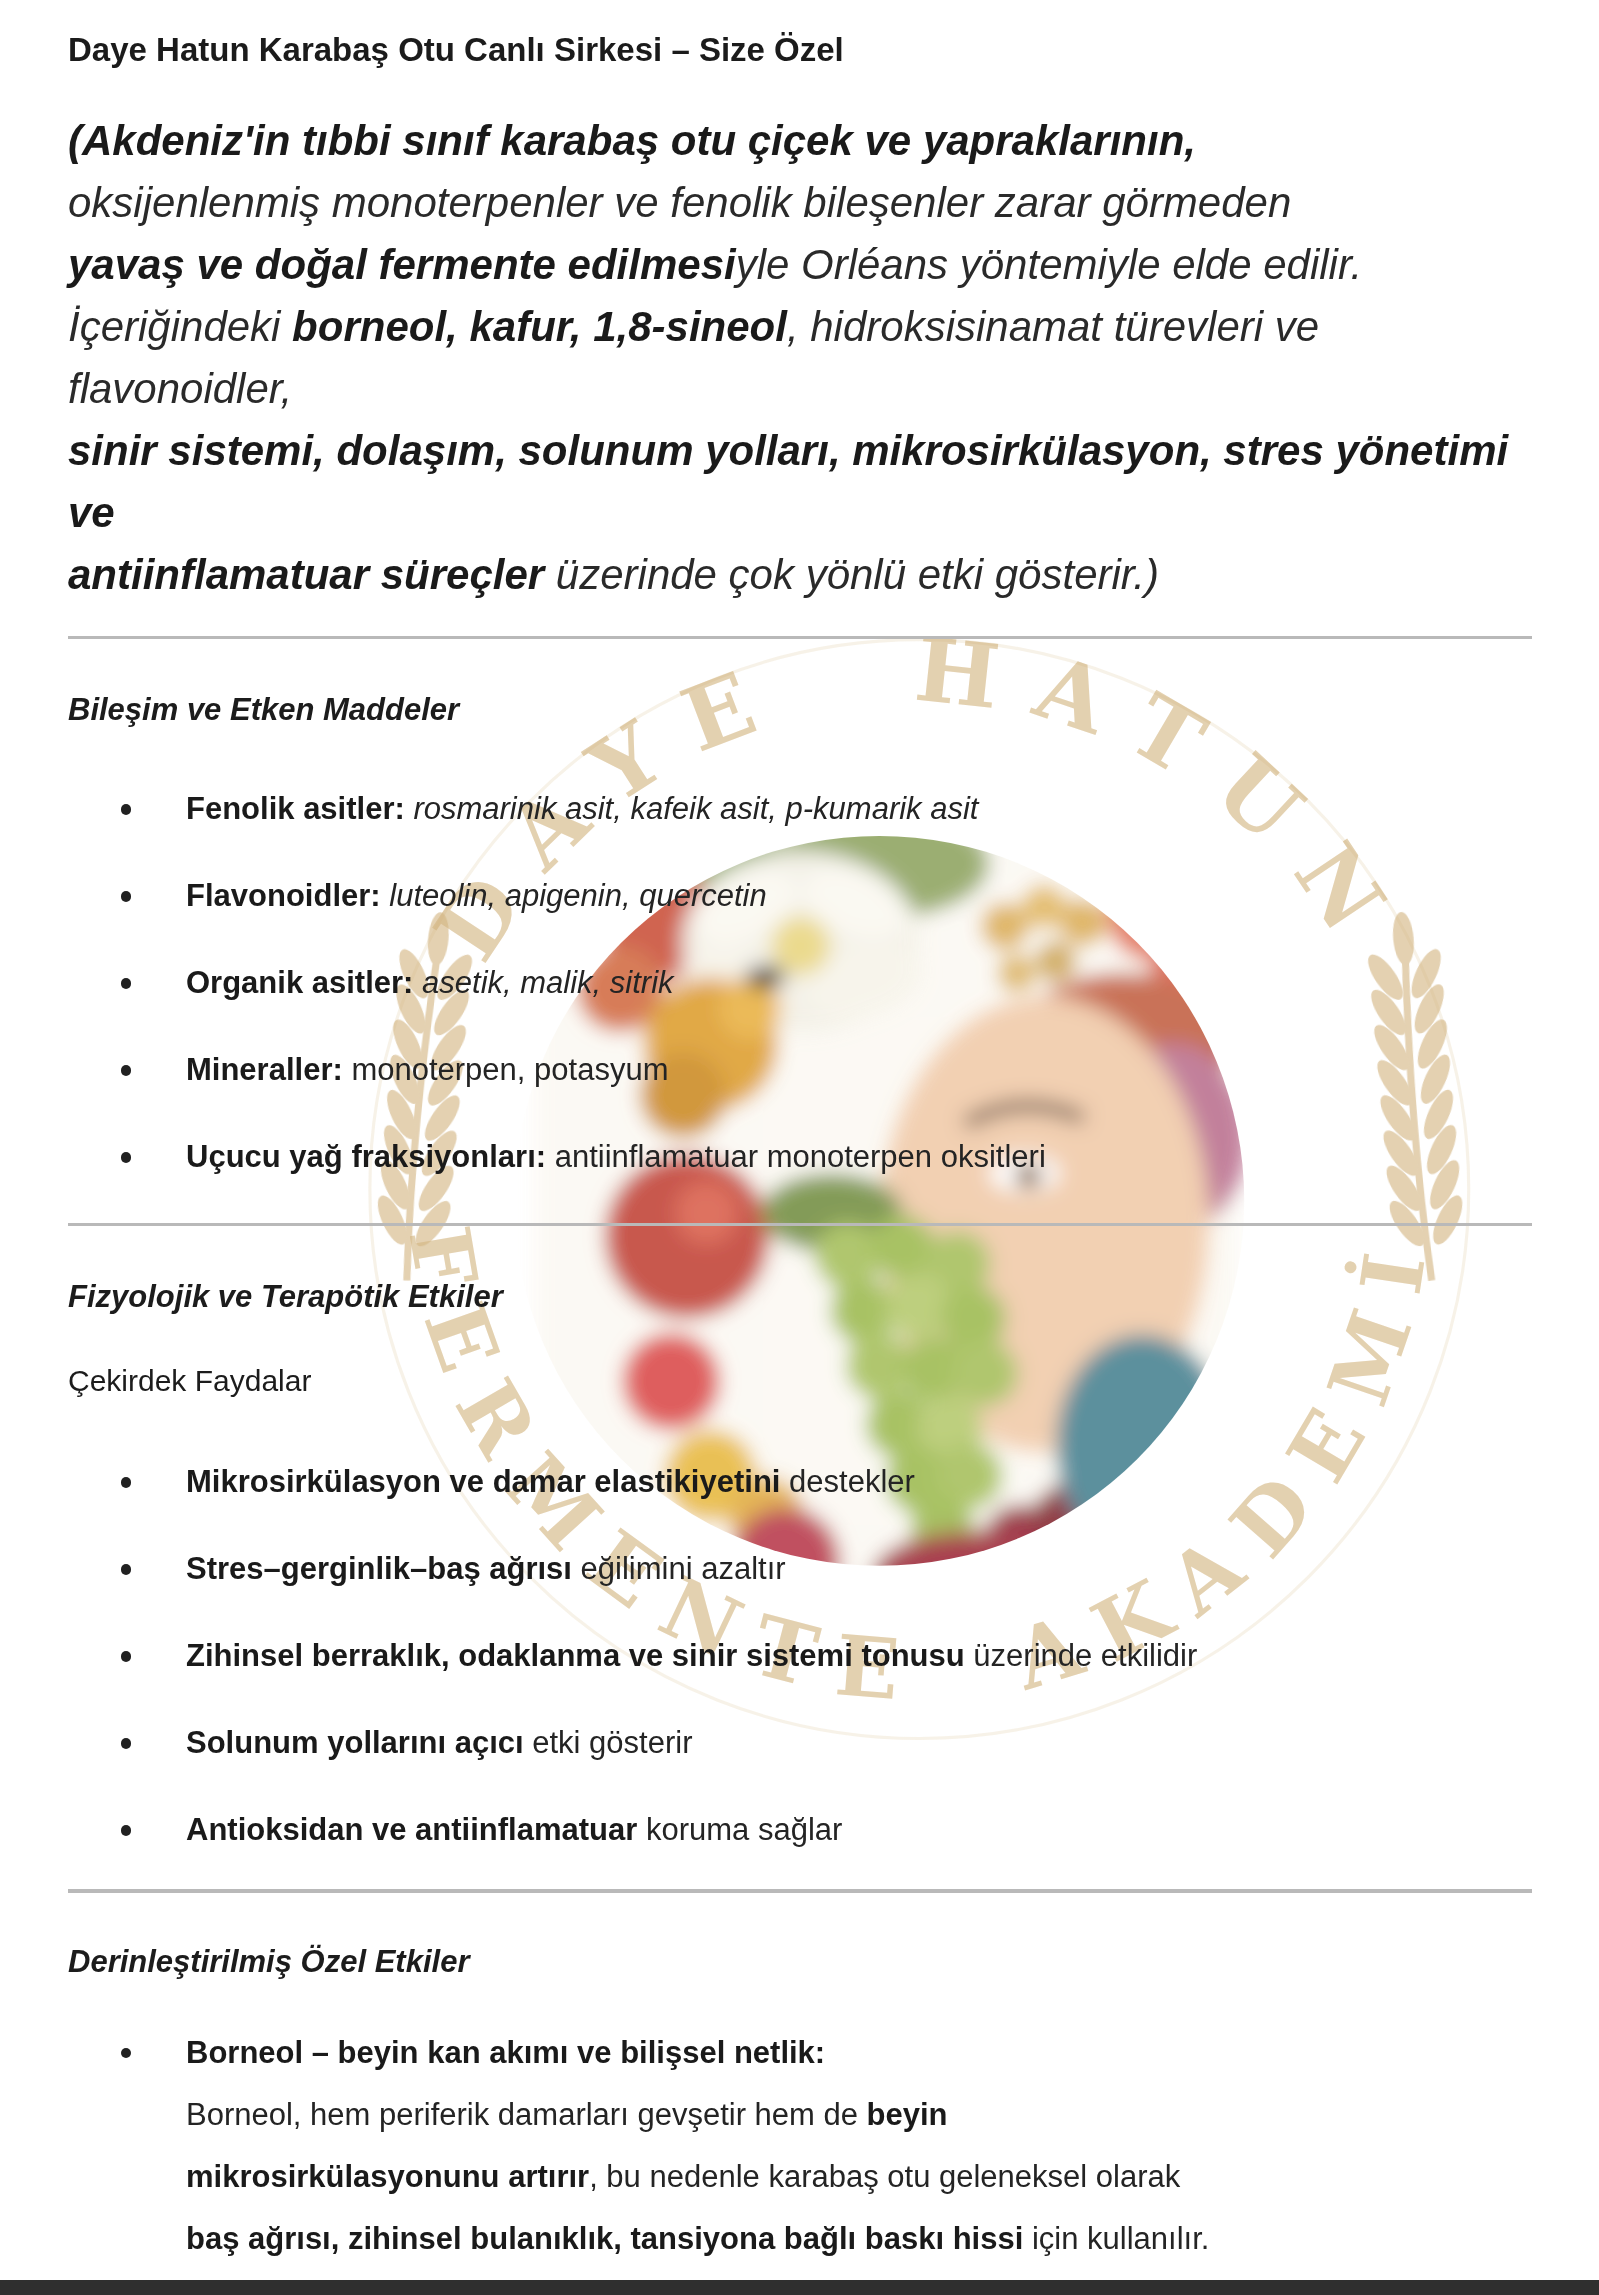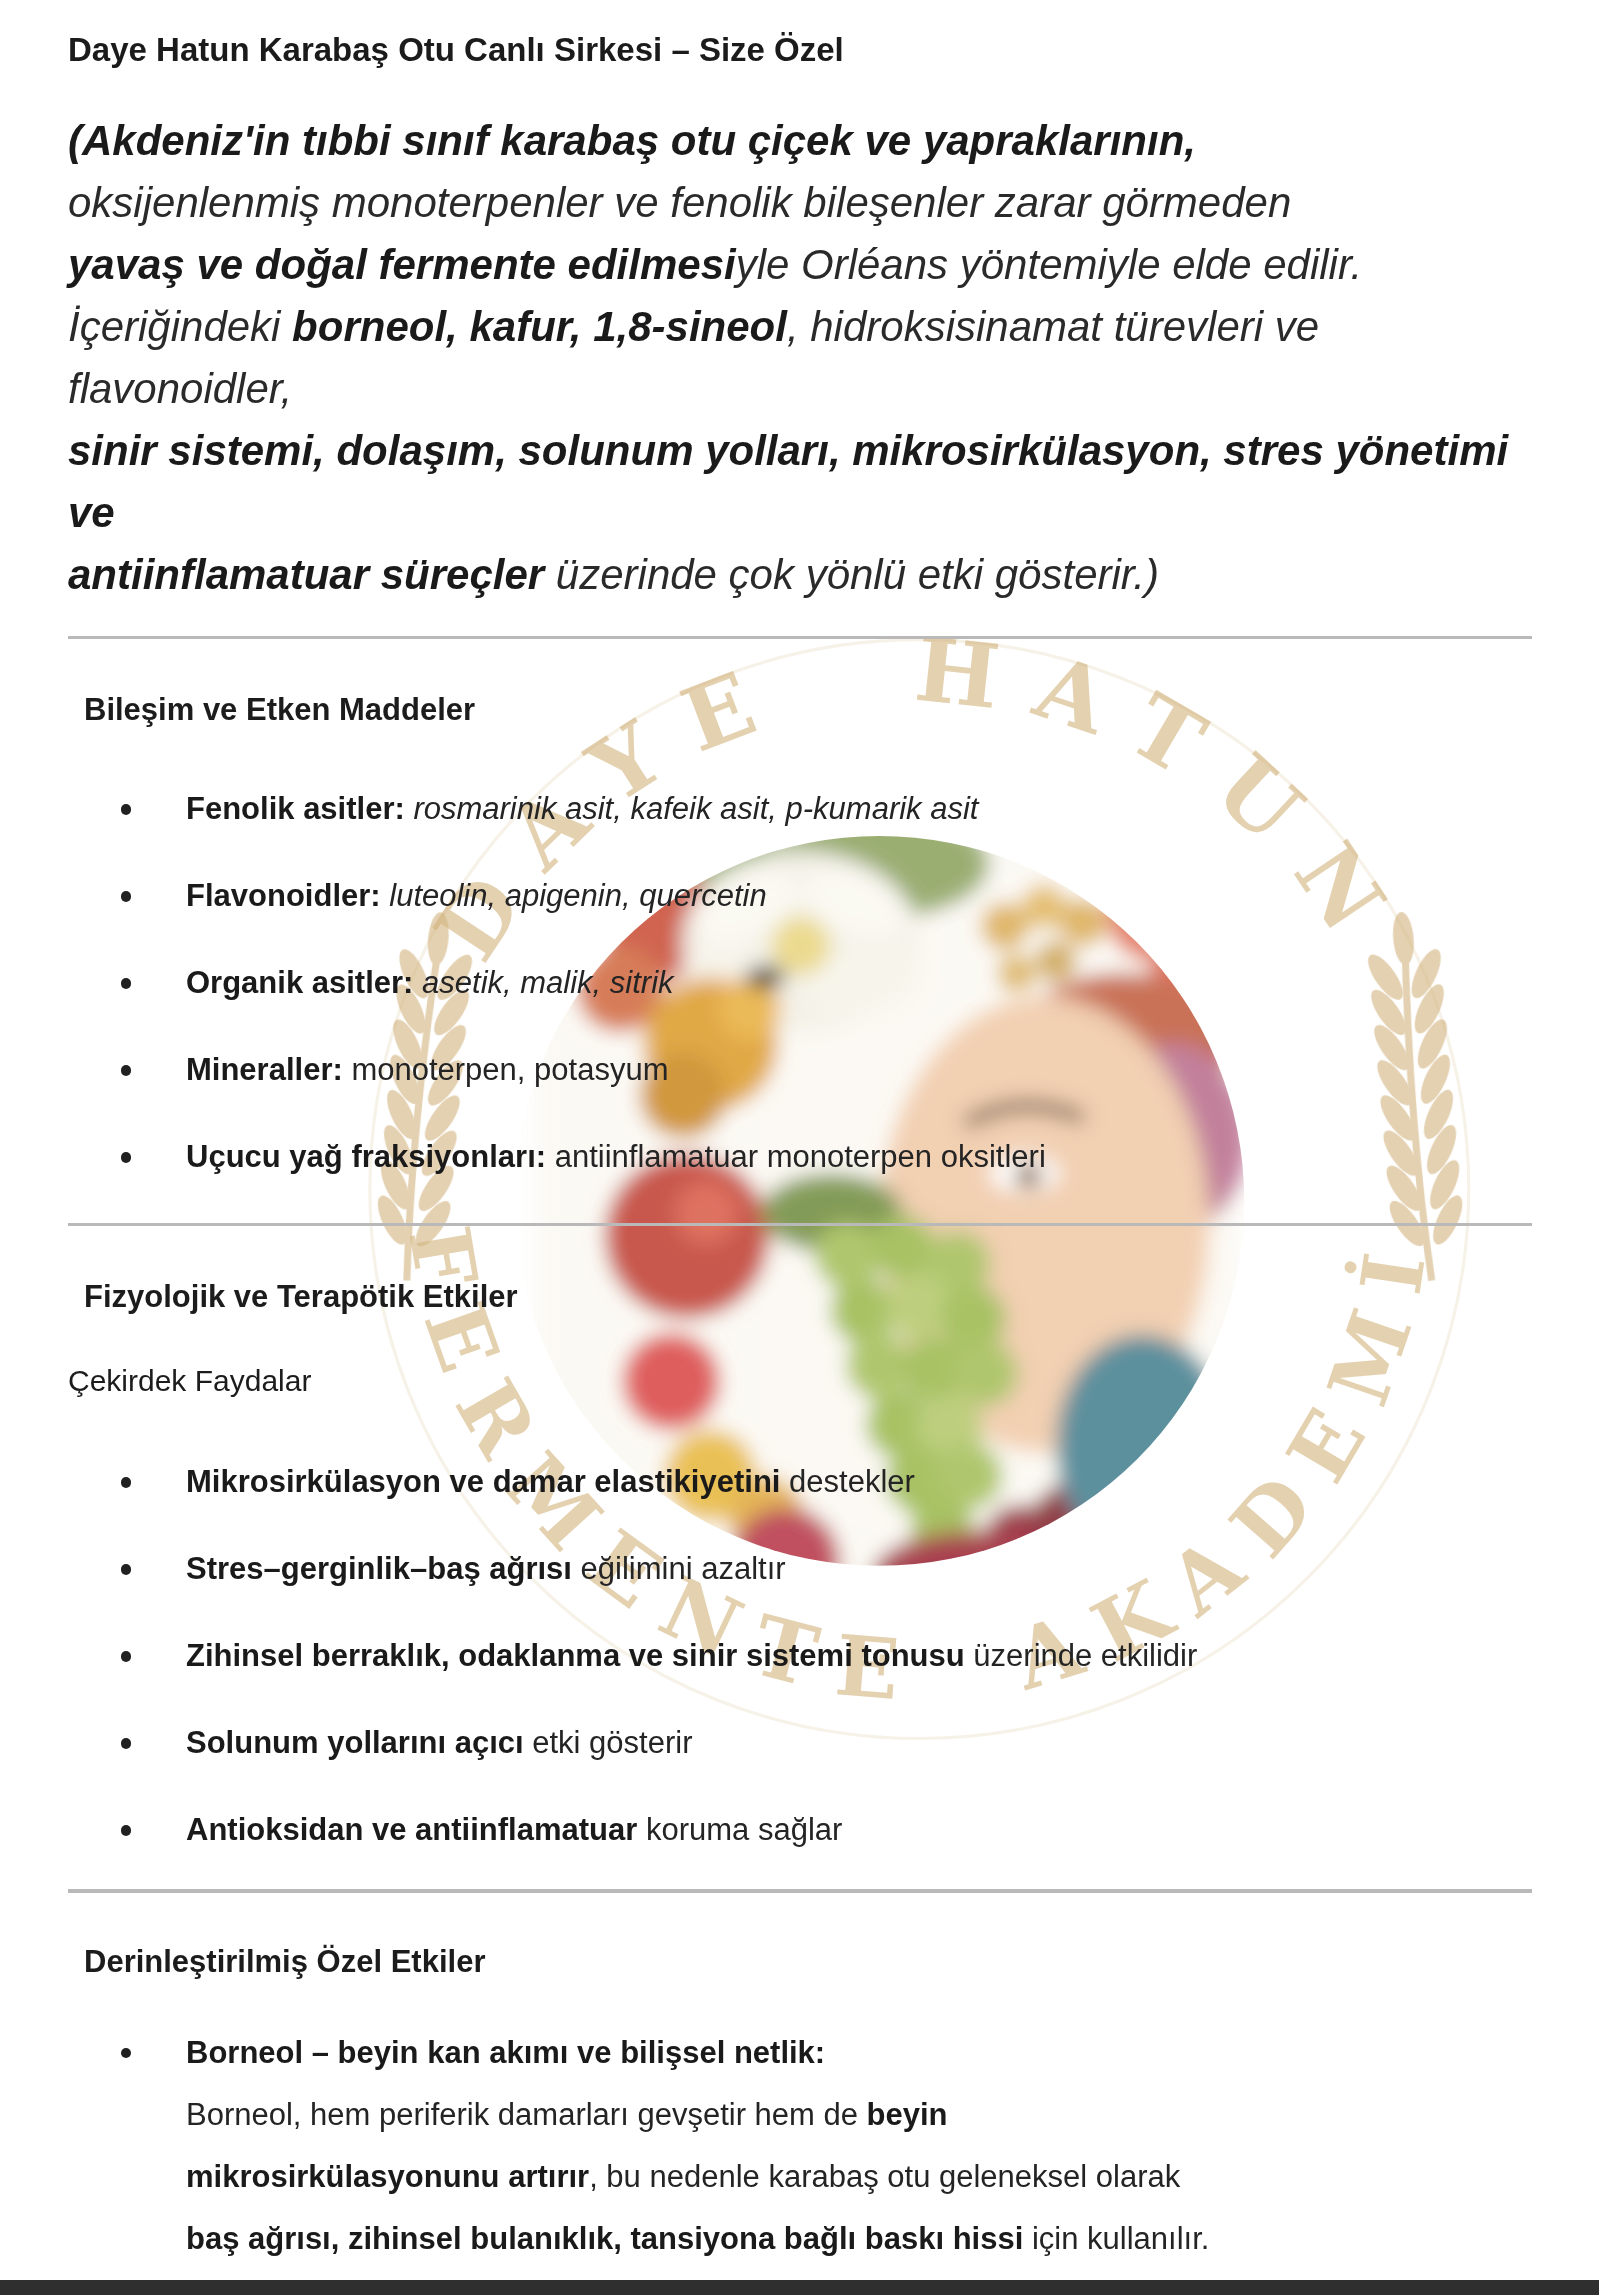--- a/index.html
+++ b/index.html
@@ -9,21 +9,21 @@
   *{box-sizing:border-box;}
   html,body{margin:0;padding:0;}
   body{width:1600px;height:2295px;background:#ffffff;font-family:"Liberation Sans",sans-serif;}
   .page{position:relative;width:1600px;height:2295px;background:#fff;overflow:hidden;}
   .watermark{position:absolute;left:0;top:0;z-index:1;pointer-events:none;}
   .content{position:absolute;inset:0;padding:19px 68px 0;z-index:2;color:var(--text,#242424);}
   h1{font-size:33px;line-height:50px;font-weight:700;margin:6.3px 0 0;color:#1b1b1b;}
   .intro{font-size:42px;line-height:62px;font-style:italic;margin:35px 0 0;color:#2a2a2a;}
   .rule{border:0;height:3.1px;background:var(--rule_gray,#b9b9b9);}
   .r1{margin:30px 0 0;} .r2{margin:35px 0 0;} .r3{margin:28px 0 0;}
-  h2{font-size:31px;line-height:49px;font-weight:700;margin:16px;color:#1c1c1c;}
+  h2{font-size:31px;line-height:49px;font-weight:700;margin:0;color:#1c1c1c;font-style:italic;}
   .h2a,.h2b{margin-top:46px;} .h2c{margin-top:44px;}
   h3{font-size:30px;line-height:49px;font-weight:400;margin:35px 0 0;color:#1c1c1c;}
   ul{list-style:none;margin:0;padding:0;font-size:31px;}
   .u1{margin-top:44px;} .u2{margin-top:46px;} .u3{margin-top:36px;}
   li{position:relative;padding-left:118px;line-height:62px;margin:0 0 25px;}
   .dot{position:absolute;left:53px;top:26px;width:10.2px;height:10.2px;border-radius:50%;background:#212121;}
   .b{font-weight:700;color:#1a1a1a;}
   .i{font-style:italic;}
   .bottom-bar{position:absolute;left:0;bottom:0;width:100%;height:15px;background:var(--bottom_bar,#2f2f2f);z-index:3;}
   .wm-arc{font-family:"DejaVu Serif",serif;font-weight:700;font-size:112px;letter-spacing:44px;word-spacing:70px;fill:var(--watermark_gold,#c9a464);opacity:.5;}

